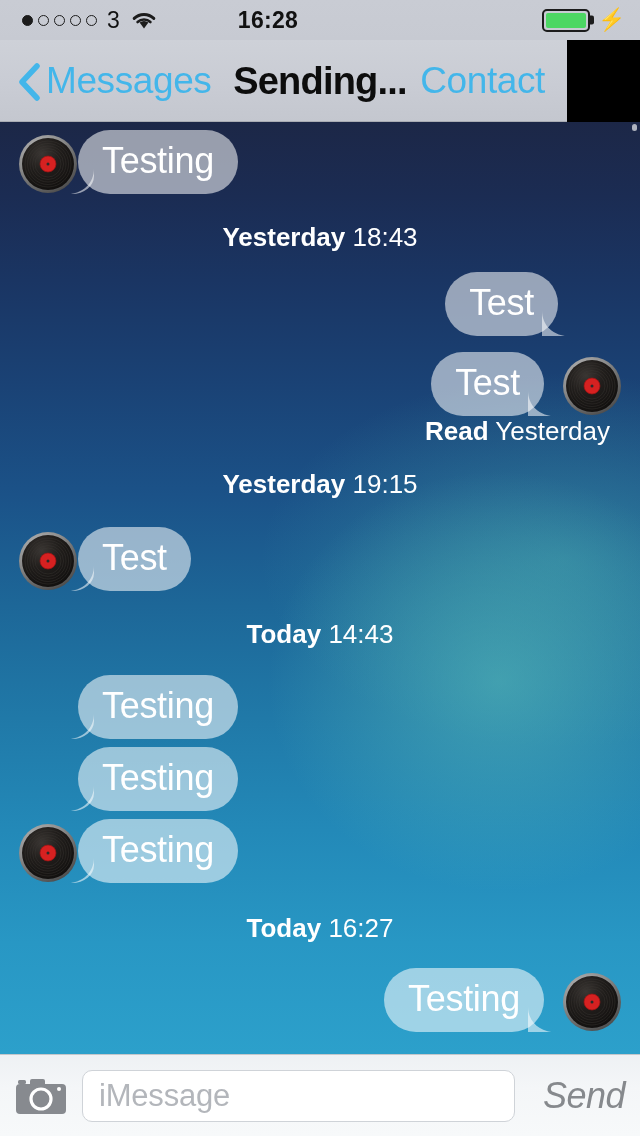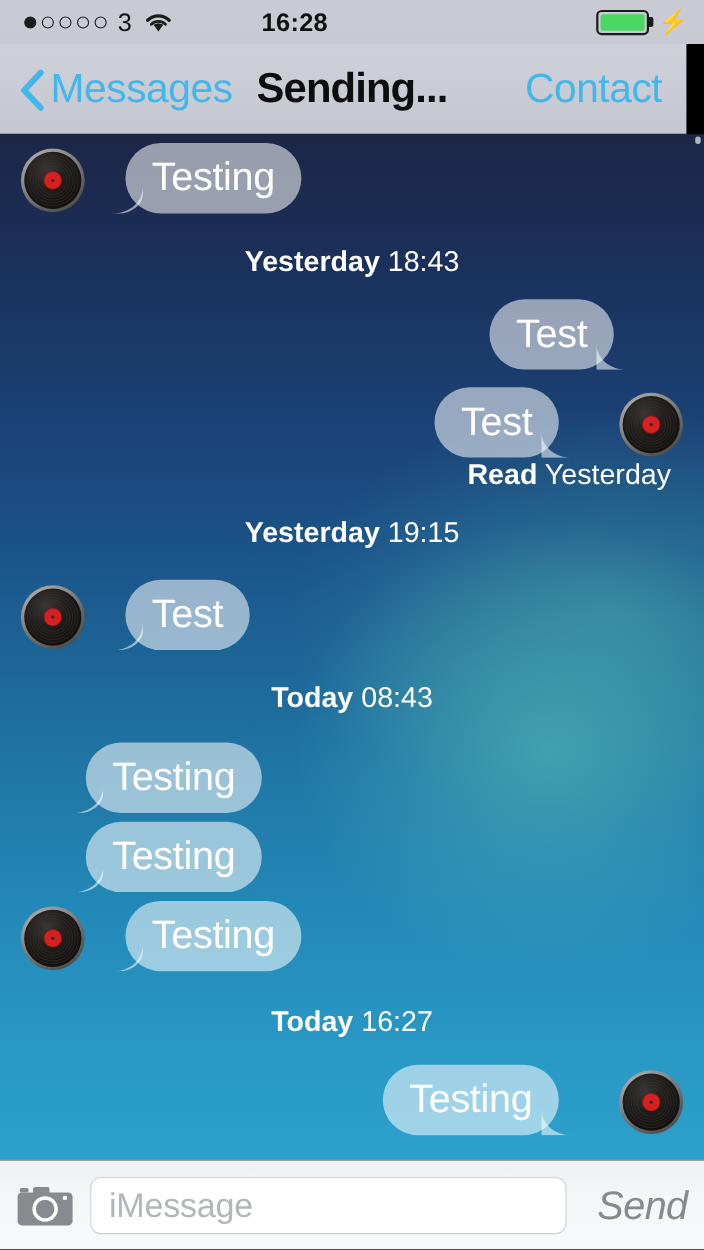--- a/index.html
+++ b/index.html
@@ -38,21 +38,21 @@
   }
   .batt-fill { height:100%; background:#4cd763; border-radius:2px; }
   .batt-nub {
     position:absolute; right:-6px; top:50%; transform:translateY(-50%);
     width:4px; height:9px; background:#1c1c1c; border-radius:0 2px 2px 0;
   }
   .bolt { font-size:22px; color:#111; line-height:1; margin-left:6px; }
 
   
   #nav-bar {
-    position:absolute; left:0; top:40px; width:624px; height:82px;
+    position:absolute; left:0; top:40px; width:567px; height:82px;
     background:linear-gradient(to bottom,#ced1d8 0%,#c9ccd4 55%,#c4c7cf 100%);
     border-bottom:1px solid #a9acb3;
   }
   #nav-back {
     position:absolute; left:18px; top:0; height:82px;
     display:flex; align-items:center; gap:6px; cursor:pointer;
   }
   .chev {
     width:22px; height:36px; position:relative;
   }
@@ -86,21 +86,21 @@
         #2079a8 64%,
         #2389b8 76%,
         #2897c4 88%,
         #2ca0cb 100%);
   }
   #scroll-indicator {
     position:absolute; right:3px; top:2px; width:5px; height:7px;
     background:rgba(255,255,255,0.65); border-radius:3px;
   }
   .msg-row {
-    position:absolute; display:flex; align-items:flex-end;gap:36px;
+    position:absolute; display:flex; align-items:flex-end;
   }
 
   
   .bubble {
     position:relative;
     background:rgba(255,255,255,0.55);
     border-radius:32px;
     padding:10px 24px 12px 24px;
     font-size:36px;
     color:#ffffff;
@@ -303,21 +303,21 @@
           <circle cx="30" cy="30" r="8" fill="#d62121"></circle>
           <circle cx="30" cy="30" r="8" fill="none" stroke="#9c1414" stroke-width="0.7"></circle>
           <circle cx="30" cy="30" r="1.5" fill="#2a2a2a"></circle>
         </svg>
       </div>
       <div class="bubble in">Test</div>
     </div>
 
     <div class="timestamp" style="top:497px;">
       <b>Today</b>
-      <span>08:43</span>
+      <span>14:43</span>
     </div>
 
     <div class="msg-row" style="left:78px; top:553px;">
       <div class="bubble in">Testing</div>
     </div>
 
     <div class="msg-row" style="left:78px; top:625px;">
       <div class="bubble in">Testing</div>
     </div>
 

